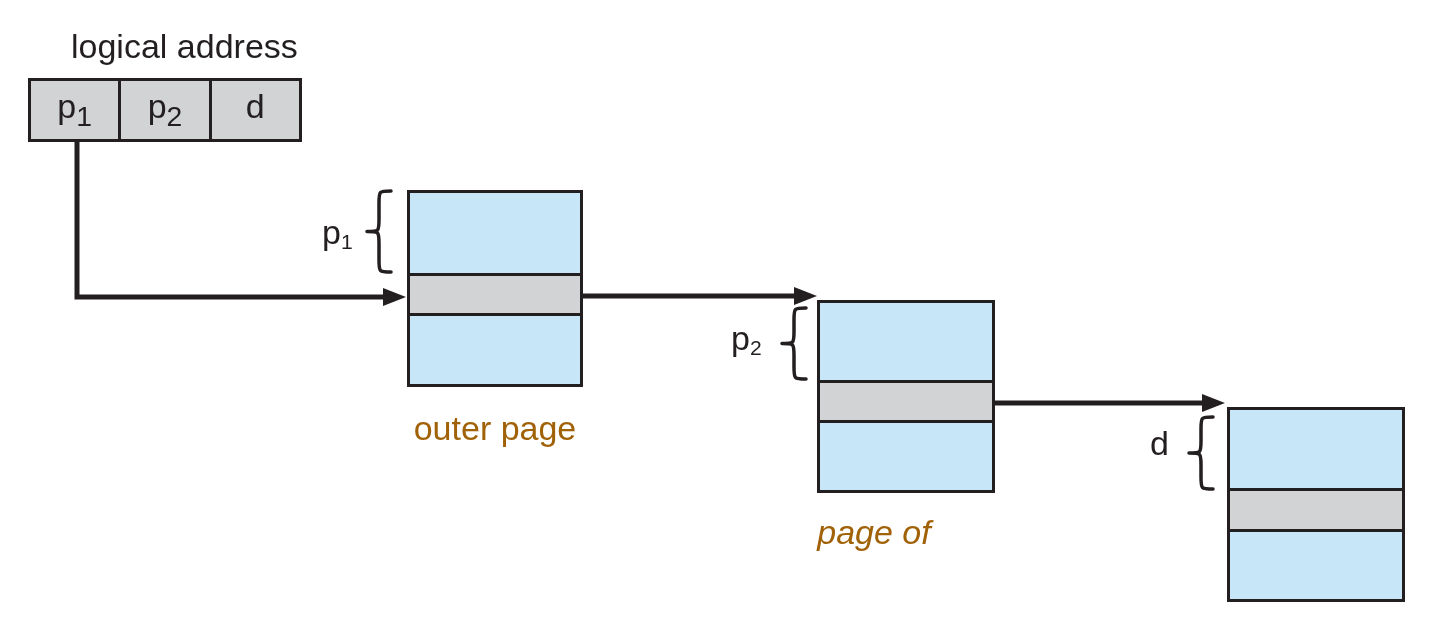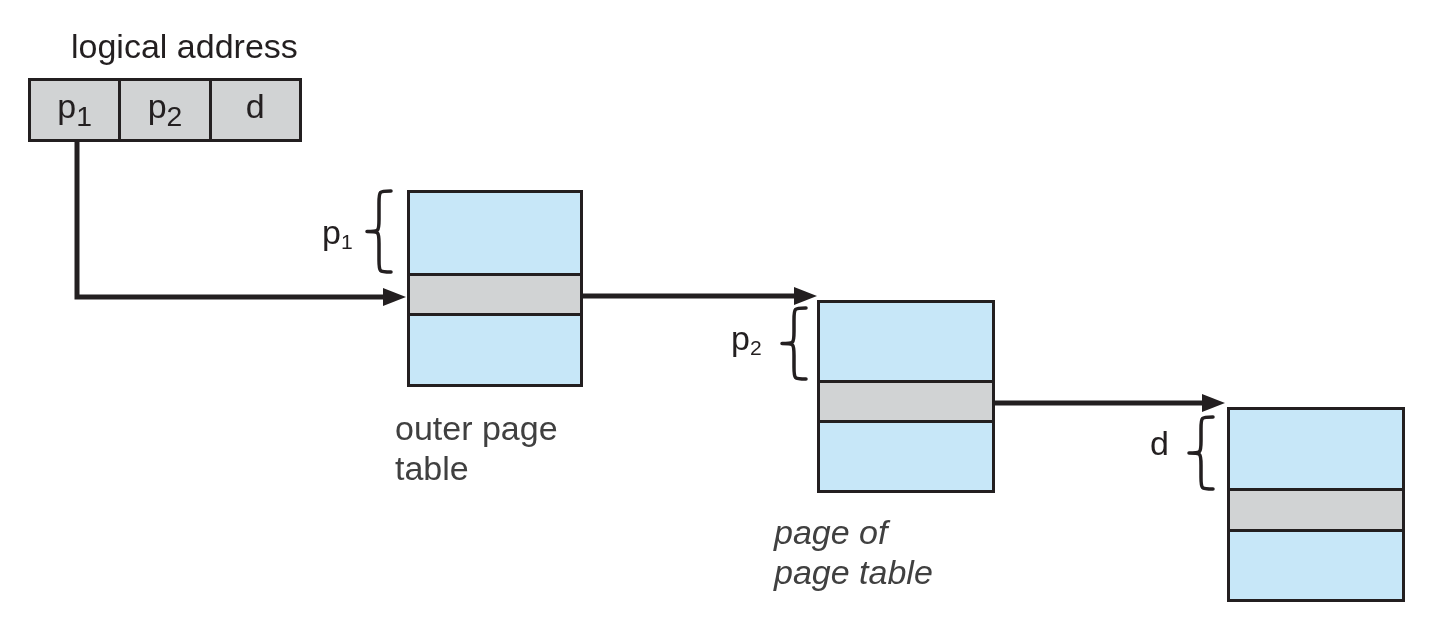--- a/index.html
+++ b/index.html
@@ -23,23 +23,24 @@
     color: #231f20;
     white-space: nowrap;
   }
   .lbl sub {
     font-size: 0.62em;
     line-height: 0;
     vertical-align: -0.25em;
   }
   .caption {
     position: absolute;
+    text-align: center;
     font-size: 34px;
     line-height: 40px;
-    color: #404040;
+    color: #a16207;
   }
   
   .addr-box {
     position: absolute;
     left: 28px;
     top: 78px;
     width: 274px;
     height: 64px;
     box-sizing: border-box;
     border: 3px solid #231f20;
@@ -125,32 +126,30 @@
     </div>
   </div>
 
   <div class="tbl tbl-outer">
     <div class="row-blue row-top"></div>
     <div class="row-gray"></div>
     <div class="row-blue"></div>
   </div>
   <div class="caption" style="left:395px; top:408px; width:200px;">
     <div>outer page</div>
-    <div>table</div>
   </div>
   <div class="lbl" style="left:322px; top:212px;"><span>p</span><sub>1</sub></div>
 
   <div class="tbl tbl-middle">
     <div class="row-blue row-top"></div>
     <div class="row-gray"></div>
     <div class="row-blue"></div>
   </div>
   <div class="caption" style="left:774px; top:512px; width:200px;font-style:italic;">
     <div>page of</div>
-    <div>page table</div>
   </div>
   <div class="lbl" style="left:731px; top:318px;"><span>p</span><sub>2</sub></div>
 
   <div class="tbl tbl-third">
     <div class="row-blue row-top"></div>
     <div class="row-gray"></div>
     <div class="row-blue"></div>
   </div>
   <div class="lbl" style="left:1150px; top:423px;"><span>d</span><sub></sub></div>
 

